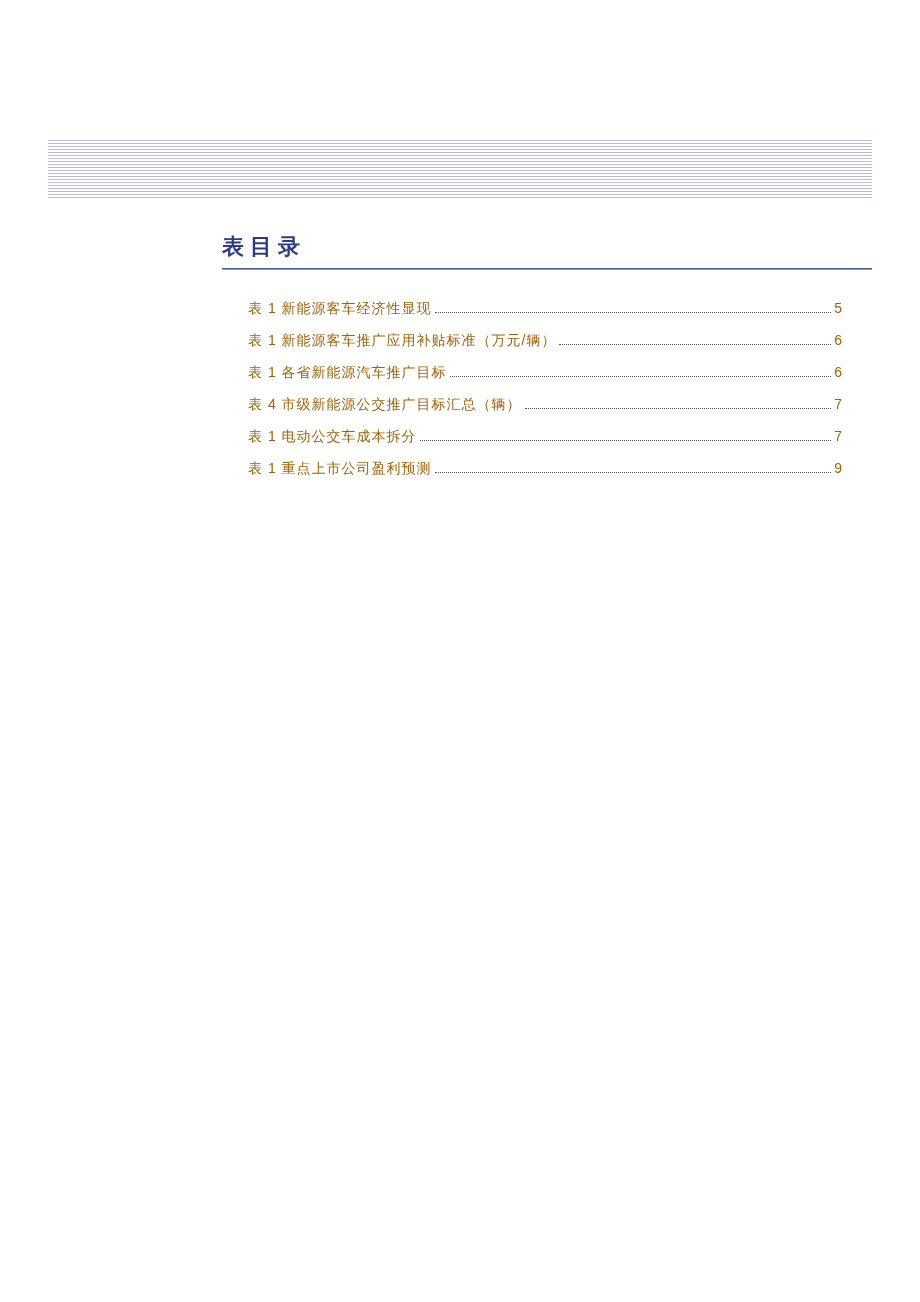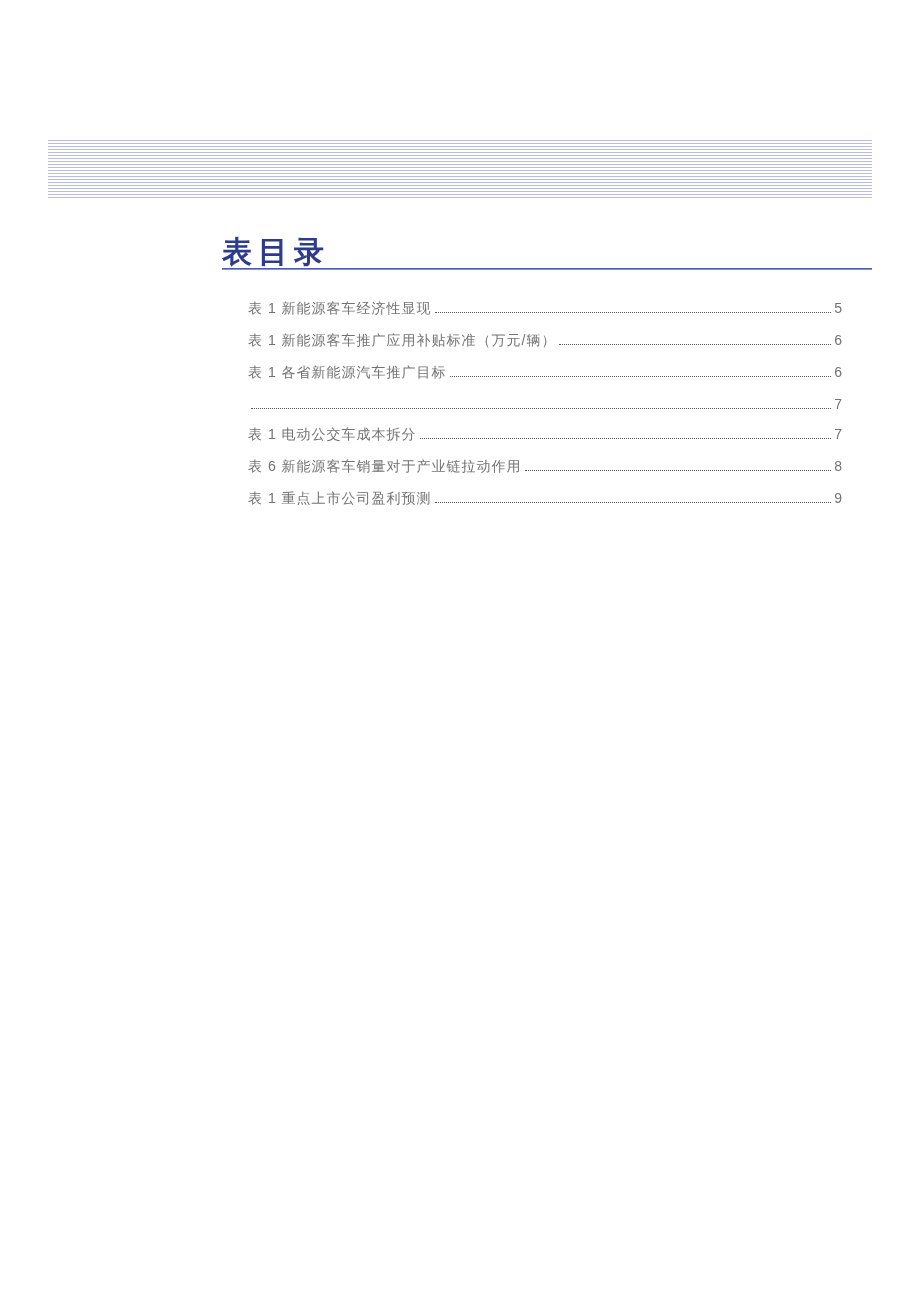--- a/index.html
+++ b/index.html
@@ -21,21 +21,21 @@
         #b8bde0 0px,
         #b8bde0 1px,
         #ffffff 1px,
         #ffffff 3px
       );
     }
     .section-title {
       position: absolute;
       top: 232px;
       left: 222px;
-      font-size: 30px;
+      font-size: 22px;
       font-weight: bold;
       color: #2d3b8f;
       letter-spacing: 6px;
       font-family: Liberation Mono, monospace;
     }
     .title-underline {
       position: absolute;
       top: 268px;
       left: 222px;
       right: 48px;
@@ -46,21 +46,21 @@
       position: absolute;
       top: 300px;
       left: 248px;
       right: 78px;
     }
     .toc-entry {
       display: flex;
       align-items: baseline;
       margin-bottom: 14px;
       font-size: 14px;
-      color: #737373;
+      color: #a16207;
     }
     .toc-label {
       white-space: nowrap;
       letter-spacing: 1px;
     }
     .toc-dots {
       flex: 1;
       border-bottom: 1.5px dotted #555;
       margin: 0 3px 3px 3px;
       min-width: 20px;
@@ -88,31 +88,27 @@
     <span class="toc-label">表 1 新能源客车推广应用补贴标准（万元/辆）</span>
     <span class="toc-dots"></span>
     <span class="toc-page">6</span>
   </div>
   <div class="toc-entry">
     <span class="toc-label">表 1 各省新能源汽车推广目标</span>
     <span class="toc-dots"></span>
     <span class="toc-page">6</span>
   </div>
   <div class="toc-entry">
+    <span class="toc-label">表 4 市级新能源公交推广目标汇总（辆）</span>
     <span class="toc-dots"></span>
     <span class="toc-page">7</span>
   </div>
   <div class="toc-entry">
     <span class="toc-label">表 1 电动公交车成本拆分</span>
     <span class="toc-dots"></span>
     <span class="toc-page">7</span>
   </div>
   <div class="toc-entry">
-    <span class="toc-label">表 6 新能源客车销量对于产业链拉动作用</span>
-    <span class="toc-dots"></span>
-    <span class="toc-page">8</span>
-  </div>
-  <div class="toc-entry">
     <span class="toc-label">表 1 重点上市公司盈利预测</span>
     <span class="toc-dots"></span>
     <span class="toc-page">9</span>
   </div>
 </div>
 
 </body></html>

